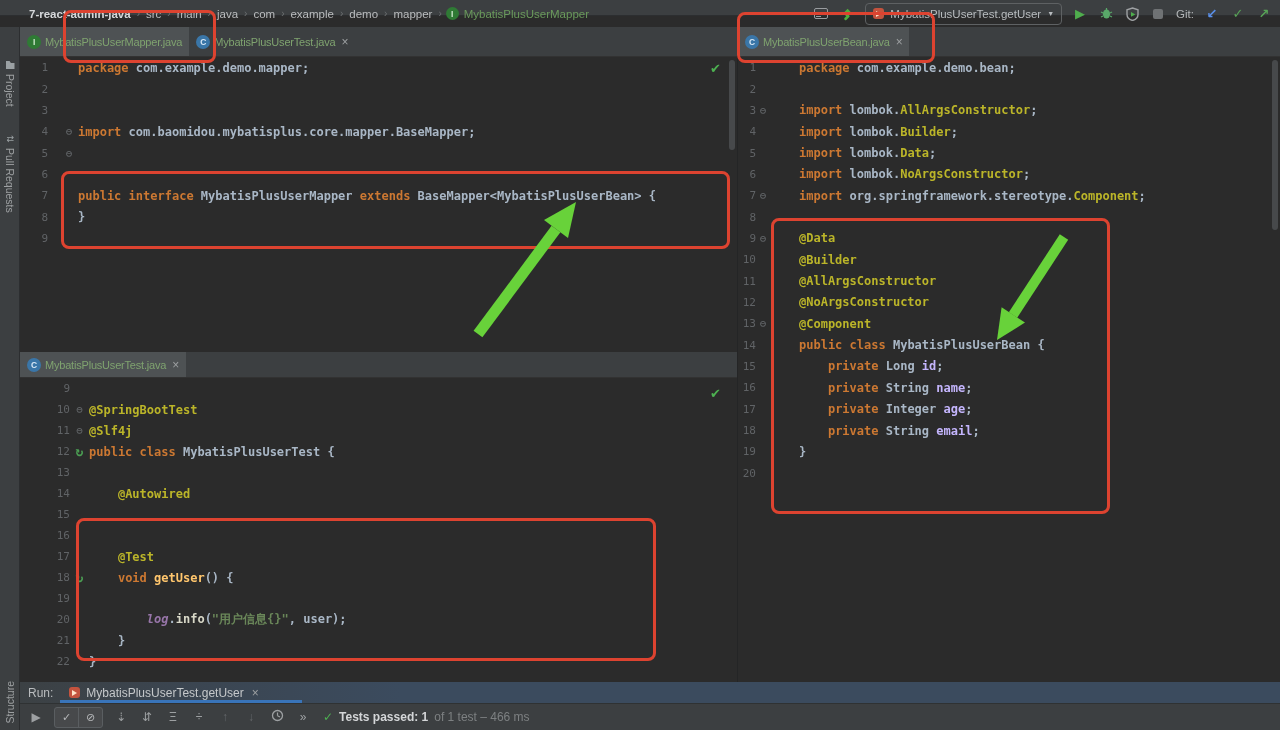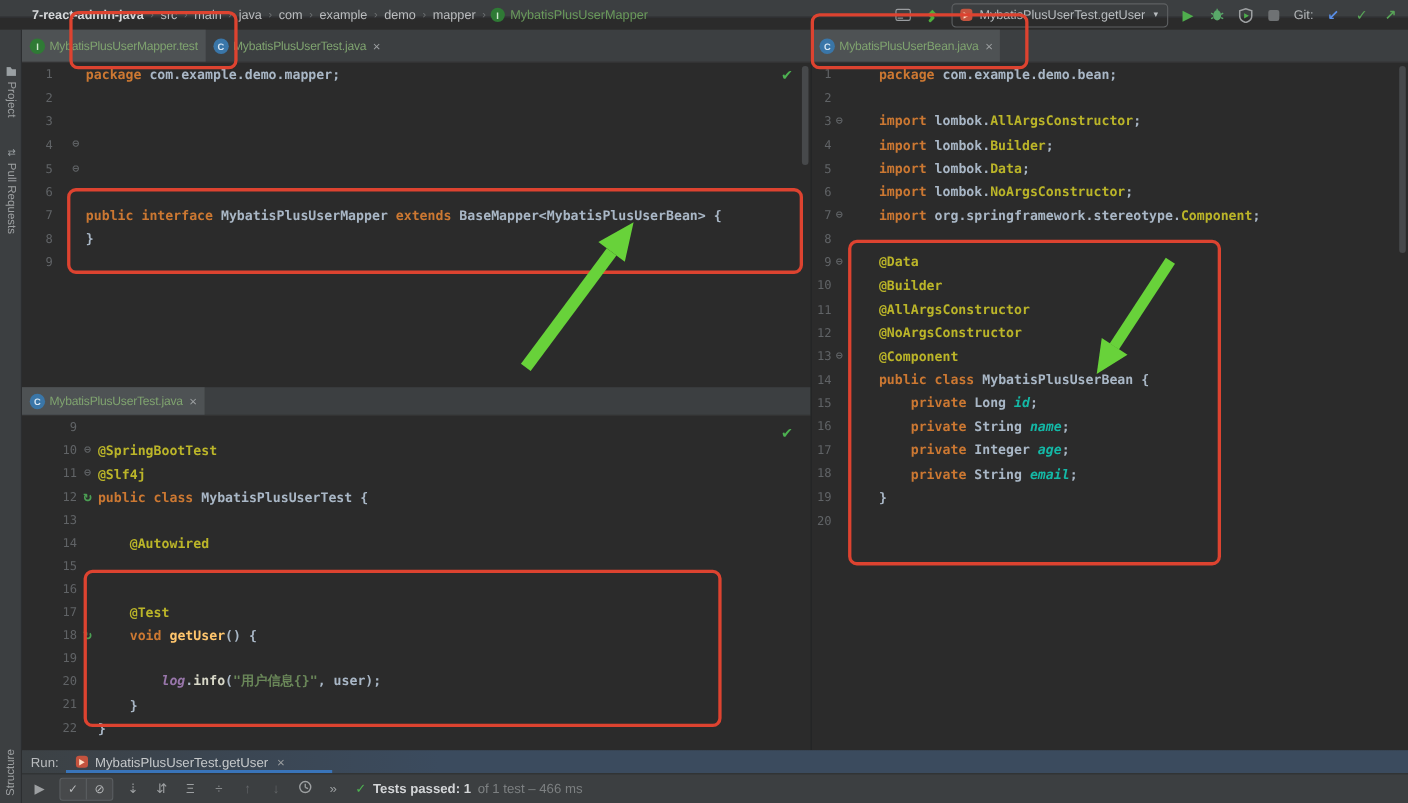--- a/index.html
+++ b/index.html
@@ -68,21 +68,21 @@
   .gslot{display:flex;align-items:center;flex:0 0 auto;}
   .pane-mapper .lnum{width:28px;}.pane-mapper .gslot{width:30px;justify-content:flex-end;padding-right:6px;box-sizing:border-box;}
   .pane-test .lnum{width:50px;}.pane-test .gslot{width:19px;justify-content:center;}
   .pane-bean .lnum{width:18px;}.pane-bean .gslot{width:43px;justify-content:flex-start;padding-left:4px;box-sizing:border-box;}
   .code{white-space:pre;}
   .c-kw{color:#cc7832;}
   .c-pl{color:#a9b7c6;}
   .c-ann{color:#bbb529;}
   .c-str{color:#6a8759;}
   .c-num{color:#6897bb;}
-  .c-fld{color:#14b8a6;font-style:italic;}
+  .c-fld{color:#c4b5fd;}
   .c-mth{color:#ffc66d;}
   .c-call{color:#d8d8c8;}
   .c-logv{color:#9876aa;font-style:italic;}
   .g-run{color:#4b9e53;font-size:13px;font-weight:700;}
   .g-fold{color:#5f6265;font-size:10px;}
   .inspect-ok{position:absolute;top:34px;right:16px;color:#4db151;font-size:13px;}
   .vthumb{position:absolute;width:6px;border-radius:3px;background:#47494b;}
 
   
   .run-header{position:absolute;left:20px;top:682px;width:1260px;height:21px;
@@ -188,21 +188,21 @@
       </span>
     <span class="vitem v-structure" style="bottom:6px;">
         <span>Structure</span>
       </span>
   </aside>
 
   <section class="pane pane-mapper">
     <div class="tabbar">
       <div class="tab active">
         <span class="fic fic-i">I</span>
-        <span>MybatisPlusUserMapper.test</span>
+        <span>MybatisPlusUserMapper.java</span>
       </div>
       <div class="tab">
         <span class="fic fic-c">C</span>
         <span>MybatisPlusUserTest.java</span>
         <span class="tab-close">×</span>
       </div>
     </div>
     <div class="code-area">
         <div class="code-line">
           <span class="lnum">1</span>
@@ -217,20 +217,21 @@
         <div class="code-line">
           <span class="lnum">3</span>
           <span class="gslot"></span>
           <span class="code"></span>
         </div>
         <div class="code-line">
           <span class="lnum">4</span>
           <span class="gslot">
             <span class="g-fold">⊖</span>
           </span>
+          <span class="code"><span class="c-kw">import</span><span class="c-pl"> com.baomidou.mybatisplus.core.mapper.BaseMapper;</span></span>
         </div>
         <div class="code-line">
           <span class="lnum">5</span>
           <span class="gslot">
             <span class="g-fold">⊖</span>
           </span>
         </div>
         <div class="code-line">
           <span class="lnum">6</span>
           <span class="gslot"></span>

